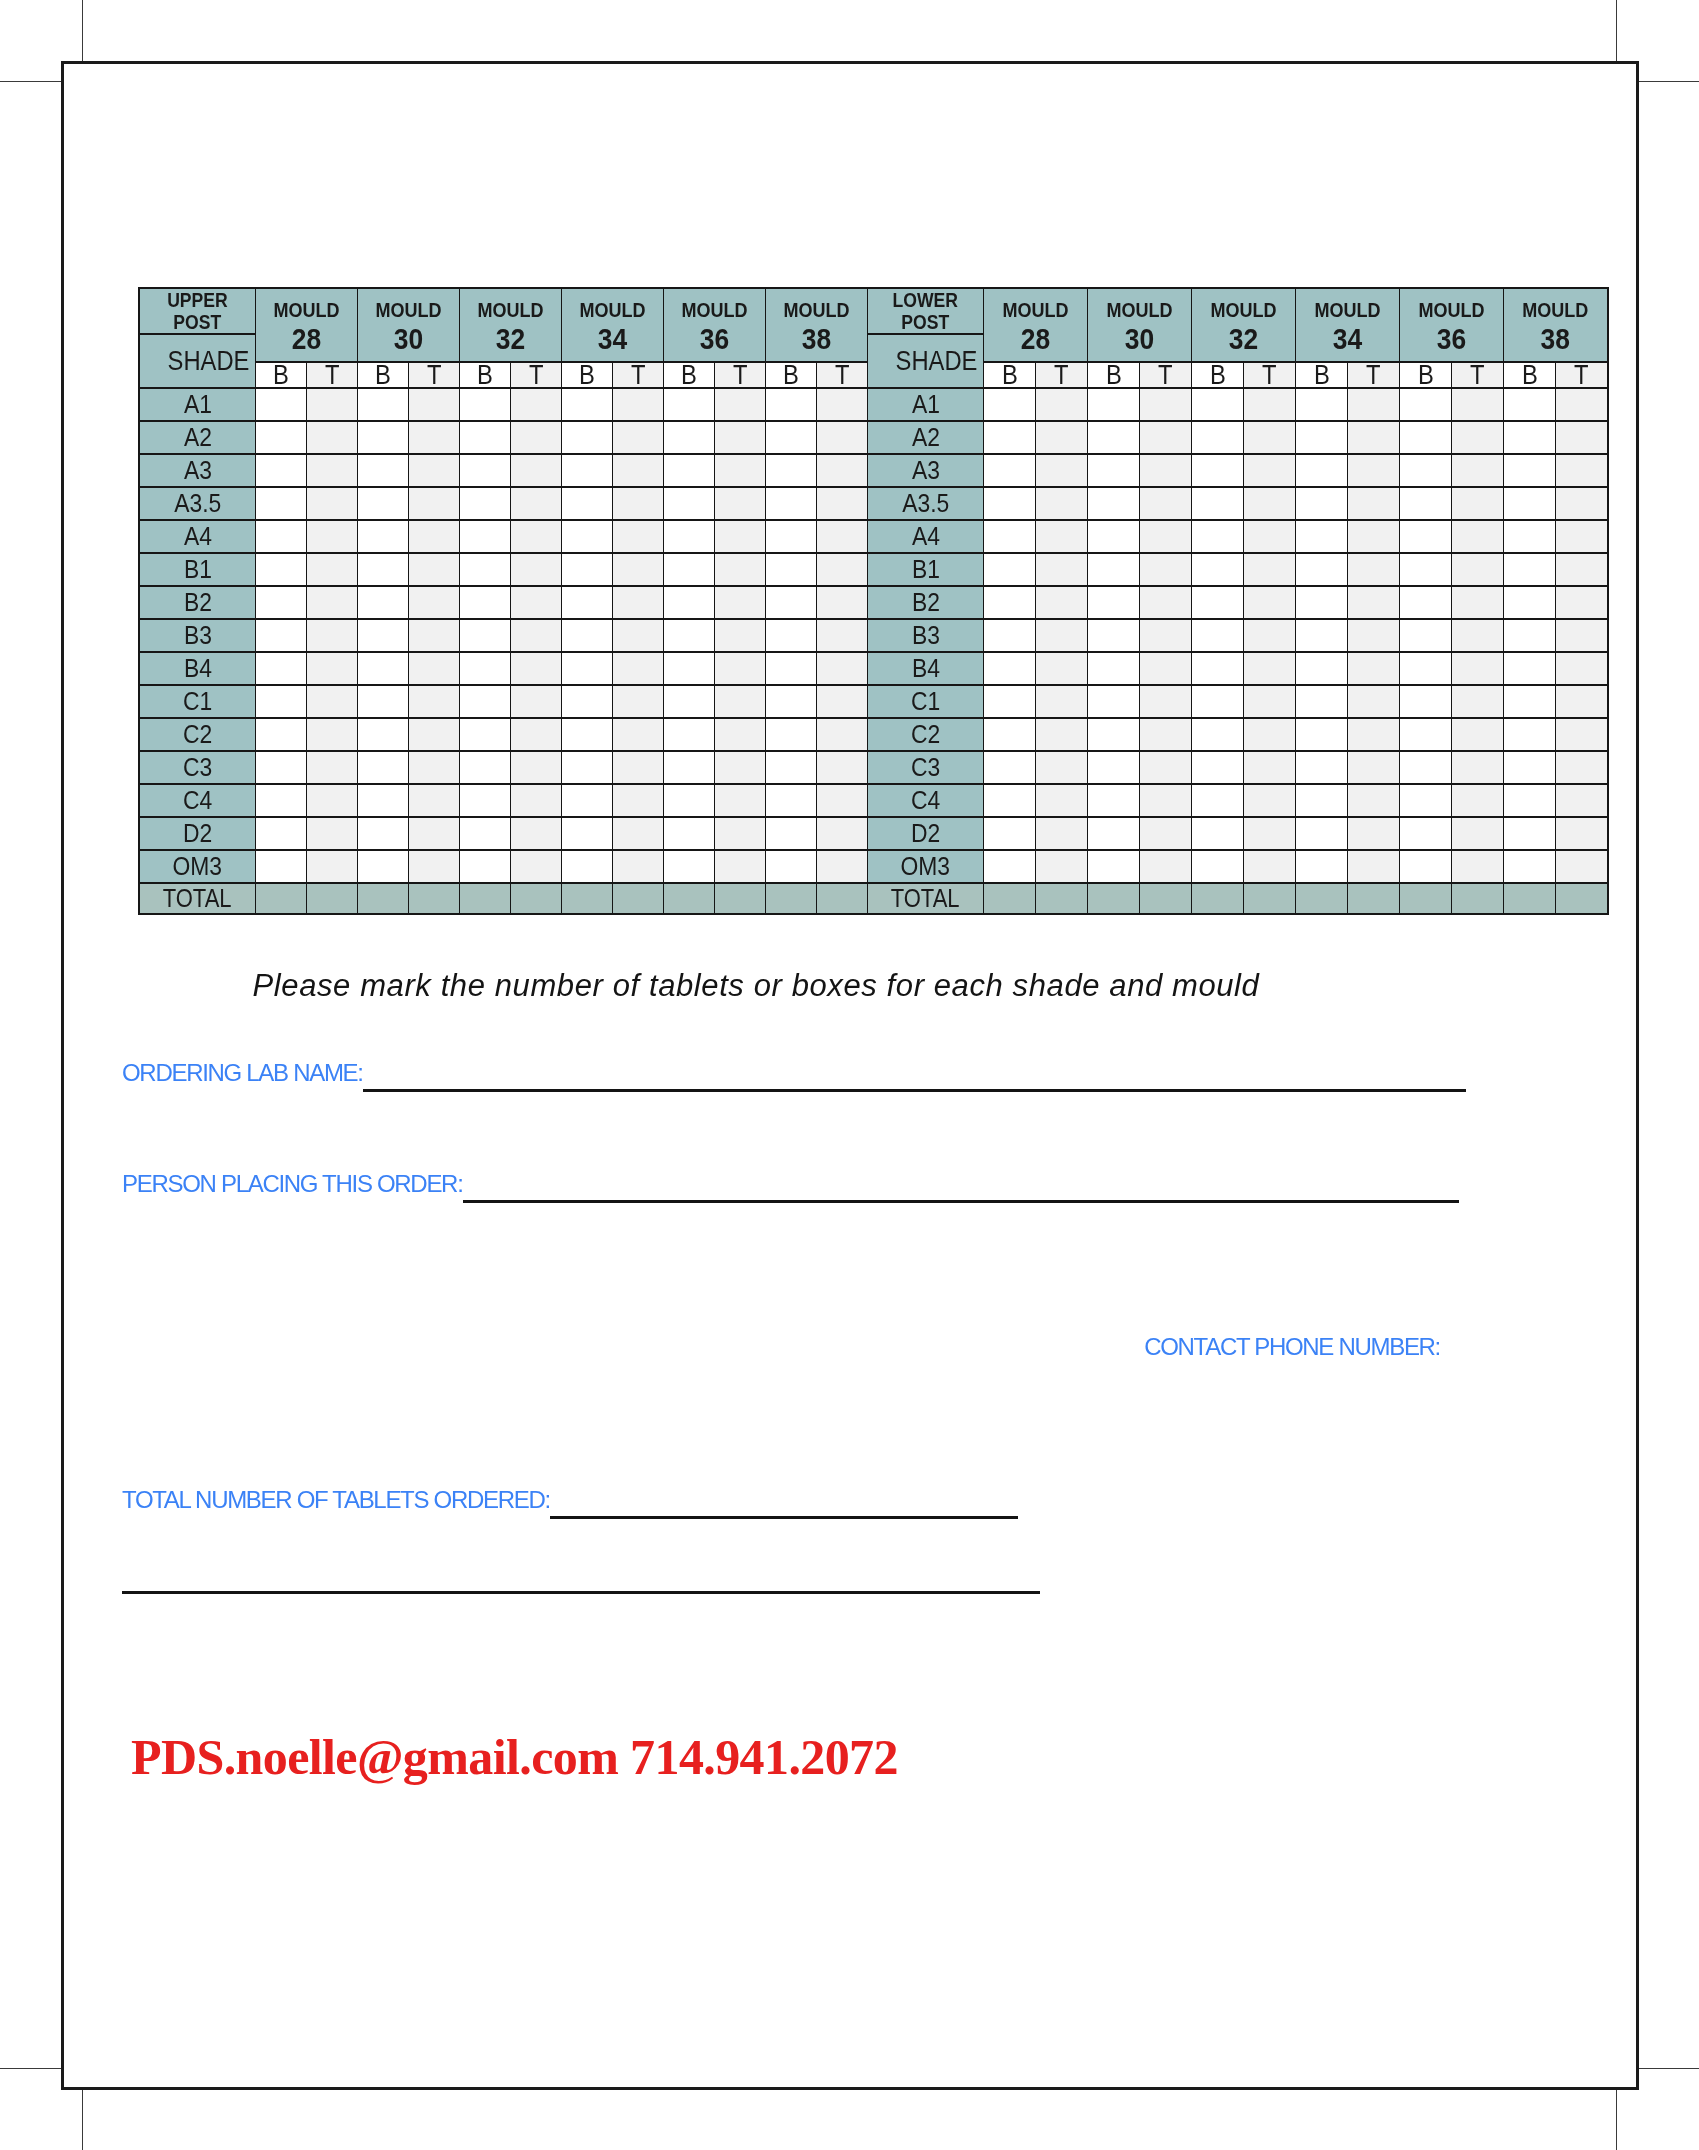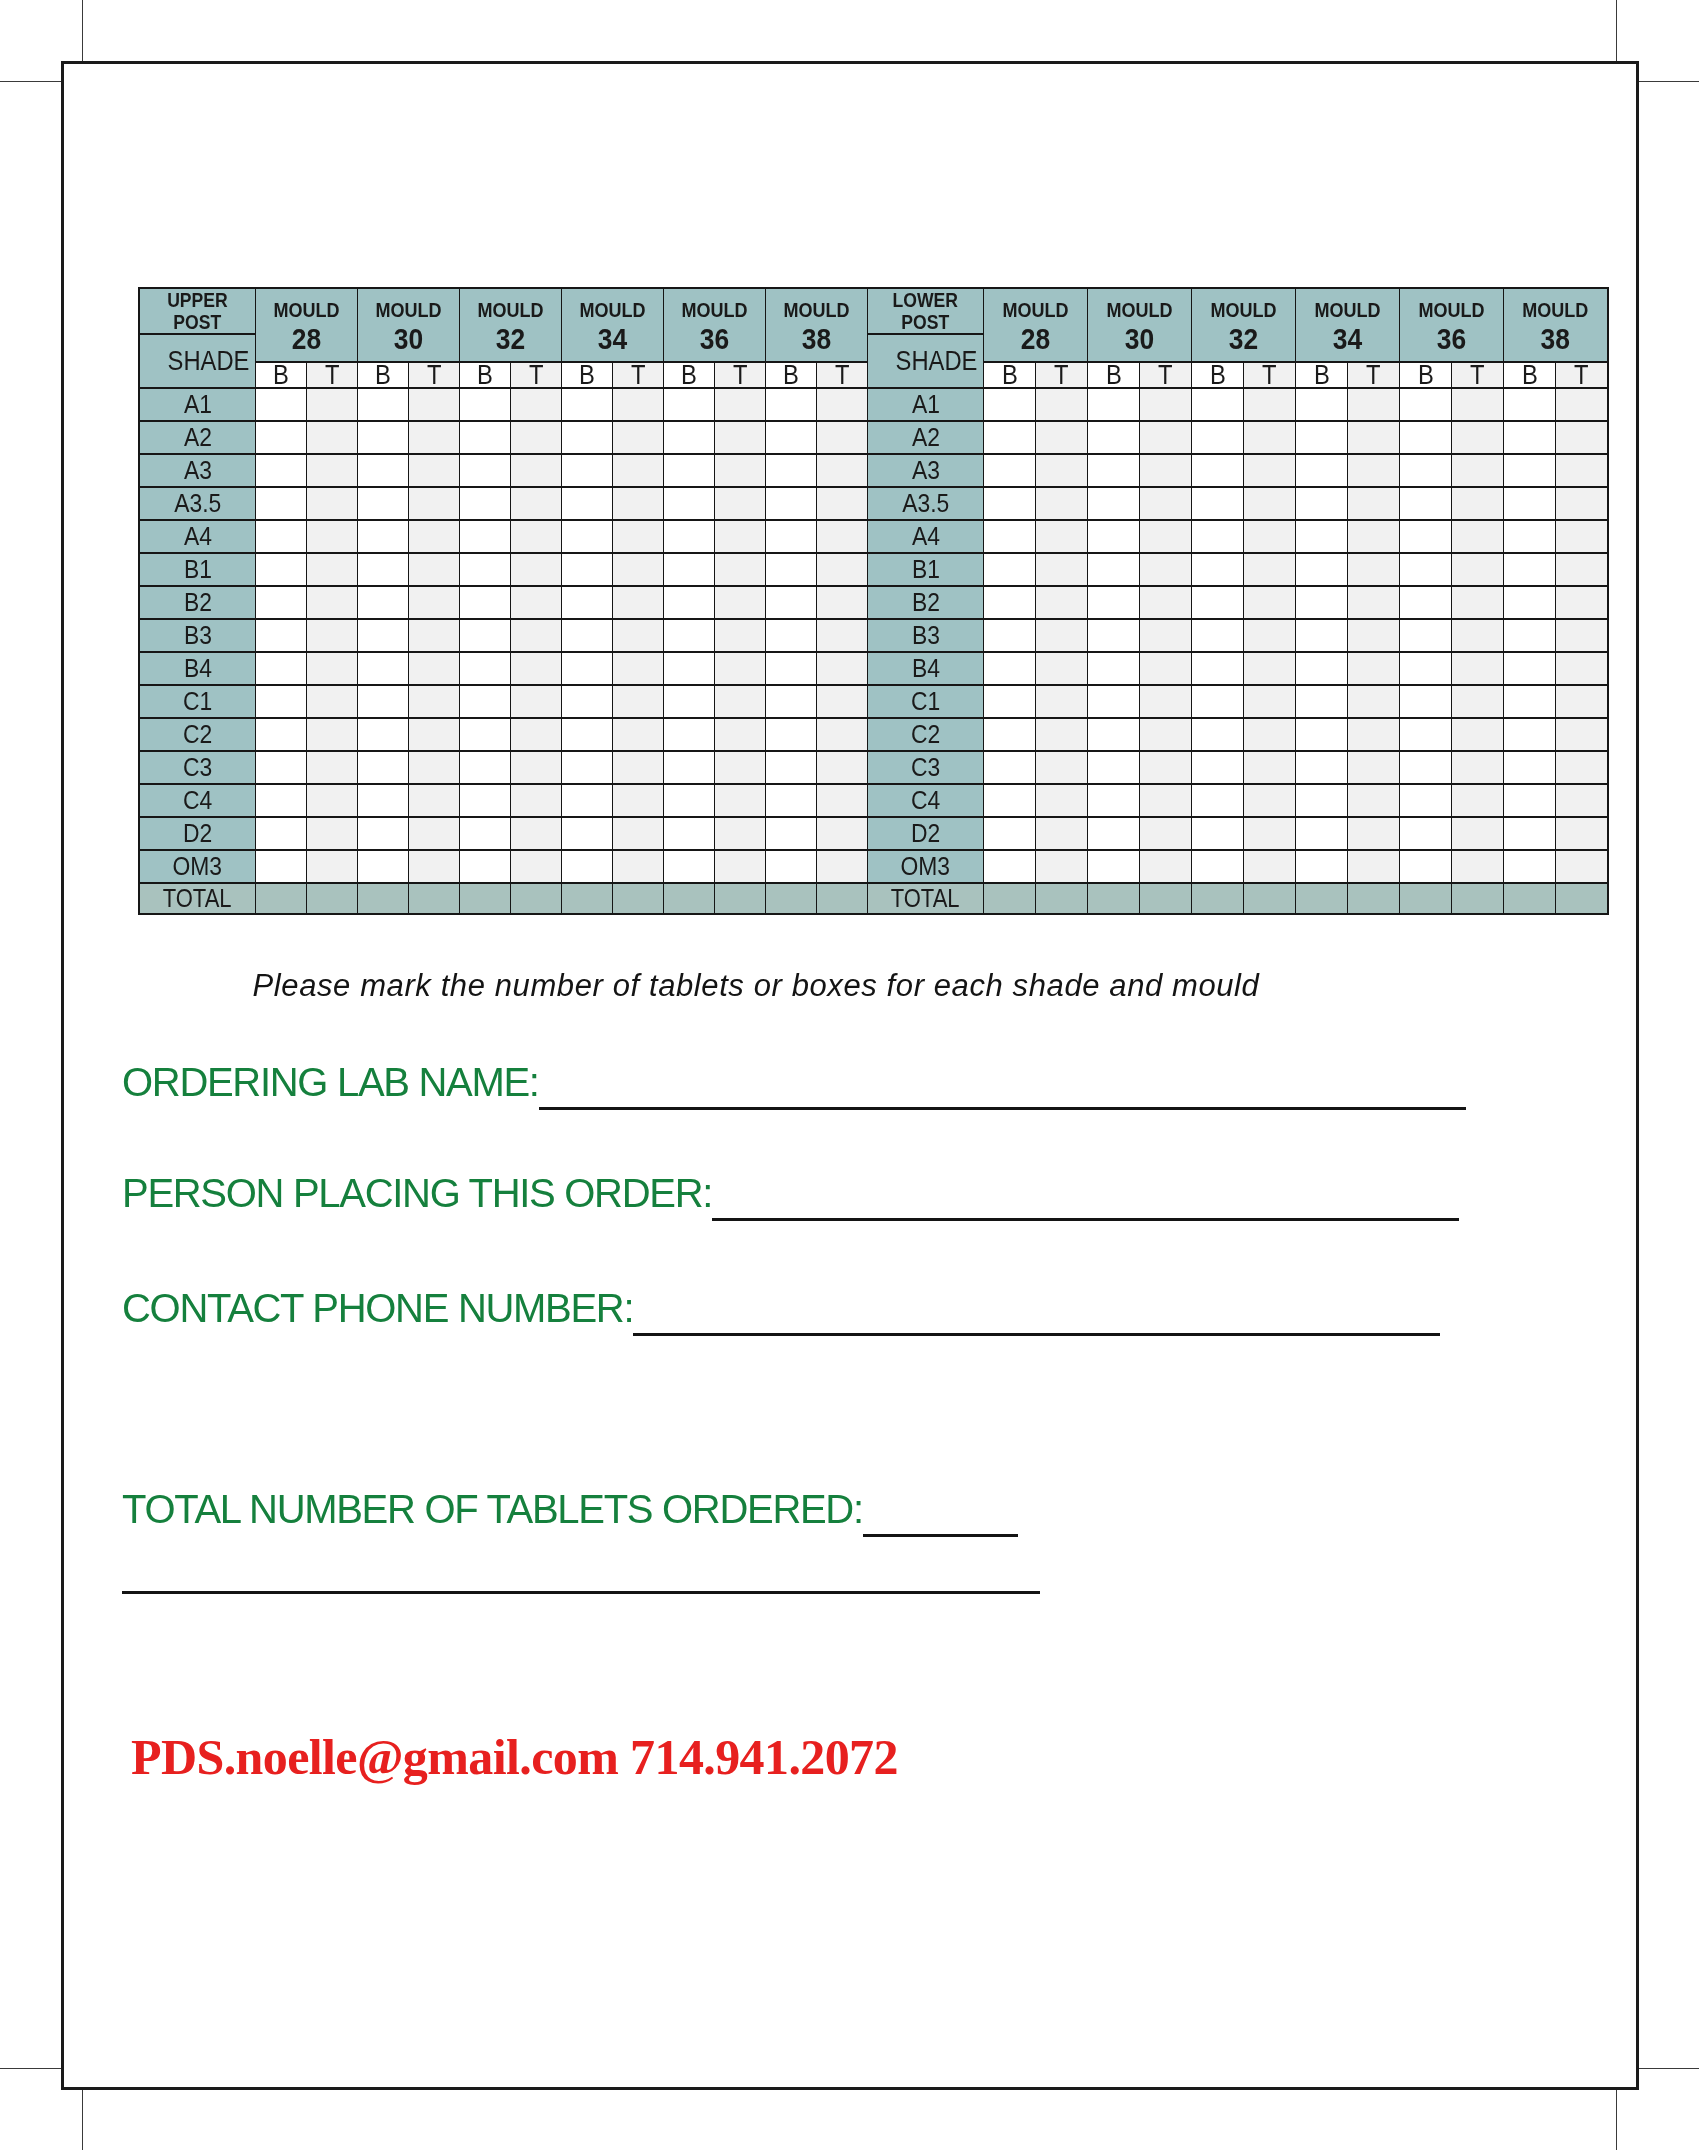--- a/index.html
+++ b/index.html
@@ -46,21 +46,21 @@
   .shade-table tr.total-row td.lbl { font-size:25px; }
 
   
   .note {
     position:absolute; left:61px; top:968px; width:1390px;
     text-align:center; font-style:italic; font-size:31px; letter-spacing:0.6px; color:#141414;
   }
 
   
   .fline { position:absolute; left:122px; display:flex; align-items:flex-end; }
-  .flabel { font-size:40px; letter-spacing:-1.3px; white-space:nowrap; line-height:1.15; color:#15803d; }
+  .flabel { font-size:24px; letter-spacing:-1.3px; white-space:nowrap; line-height:1.15; color:#3b82f6; }
   .fill { flex:1 1 auto; height:0; border-bottom:3.2px solid #141414; margin-bottom:-5.1px; }
 
   
   .redline {
     position:absolute; left:131px; top:1728px;
     font-family:"Liberation Serif", serif; font-weight:700;
     font-size:50px; letter-spacing:-0.6px; color:var(--red,#e7201f); white-space:nowrap;
   }
 </style>
 </head>
@@ -647,21 +647,21 @@
 </div>
 
 <div class="fline" style="top:1059px; width:1344px;">
   <span class="flabel">ORDERING LAB NAME:</span>
   <span class="fill"></span>
 </div>
 <div class="fline" style="top:1170px; width:1337px;">
   <span class="flabel">PERSON PLACING THIS ORDER:</span>
   <span class="fill"></span>
 </div>
-<div class="fline" style="top:1285px; width:1318px;">
+<div class="fline" style="top:1333px; width:1318px;flex-direction:column;">
   <span class="flabel">CONTACT PHONE NUMBER:</span>
   <span class="fill"></span>
 </div>
 <div class="fline" style="top:1486px; width:896px;">
   <span class="flabel">TOTAL NUMBER OF TABLETS ORDERED:</span>
   <span class="fill"></span>
 </div>
 <div class="fline" style="top:1589px; width:918px;">
   <span class="fill"></span>
 </div>

